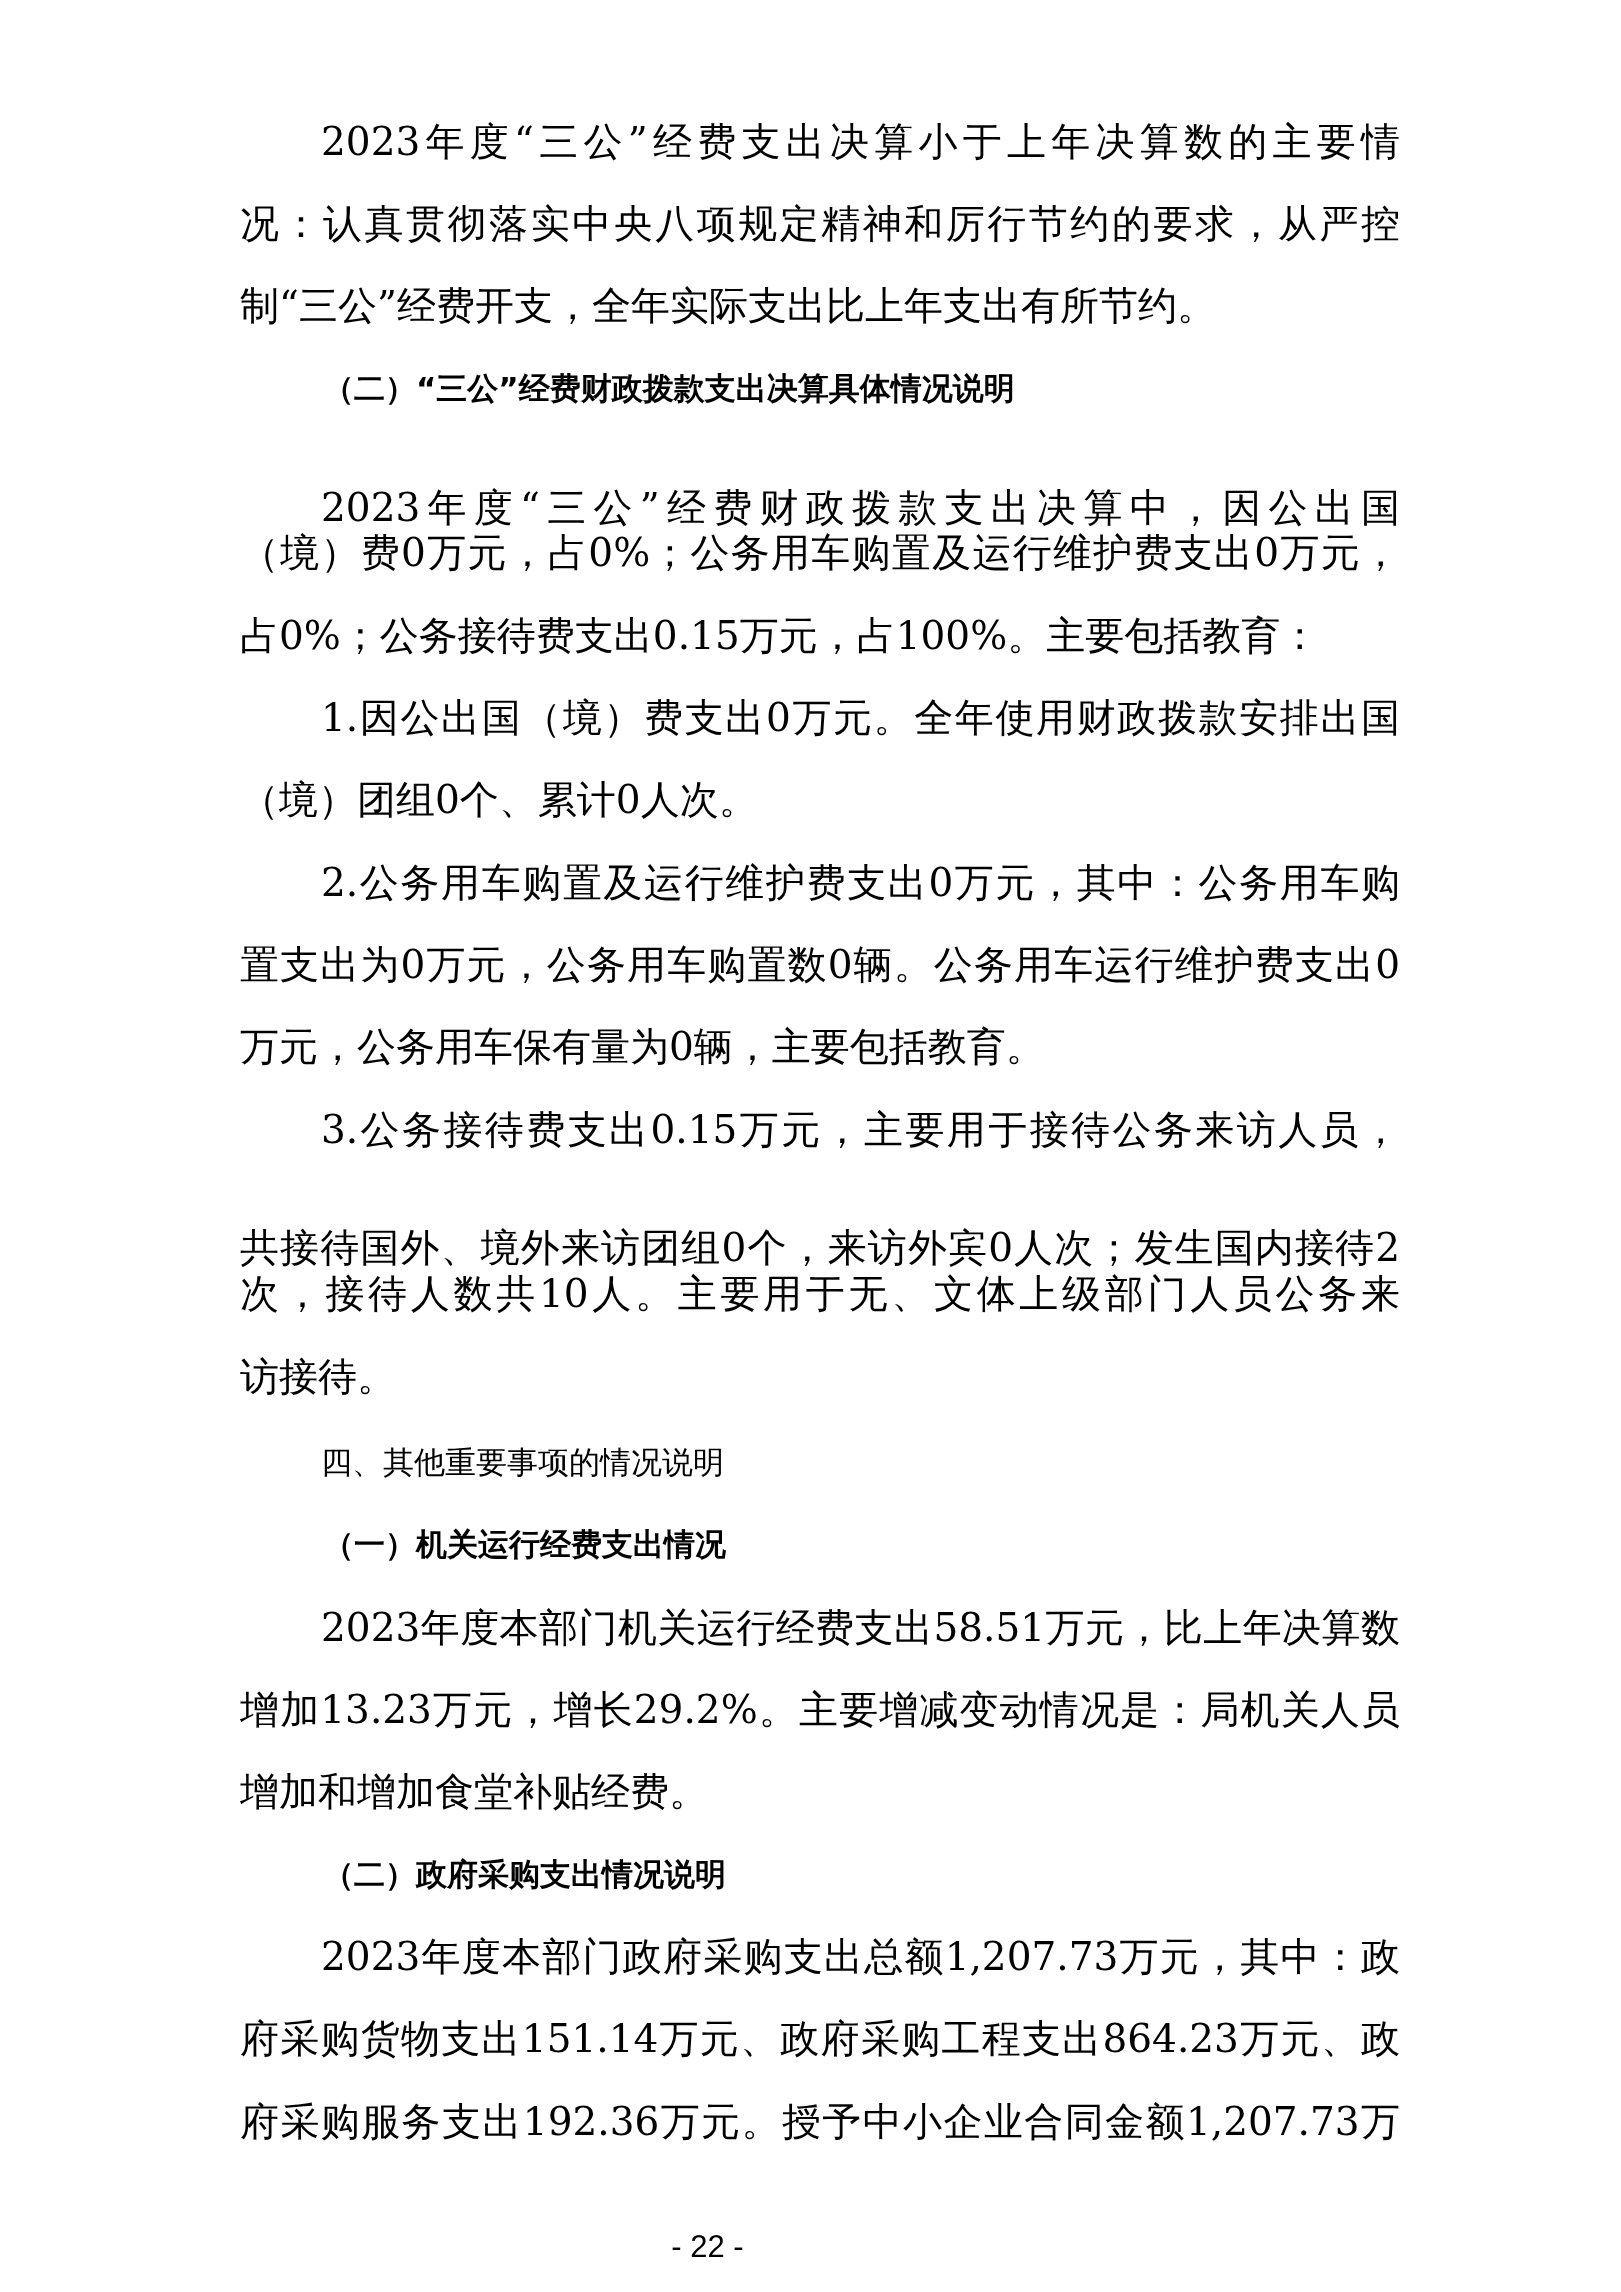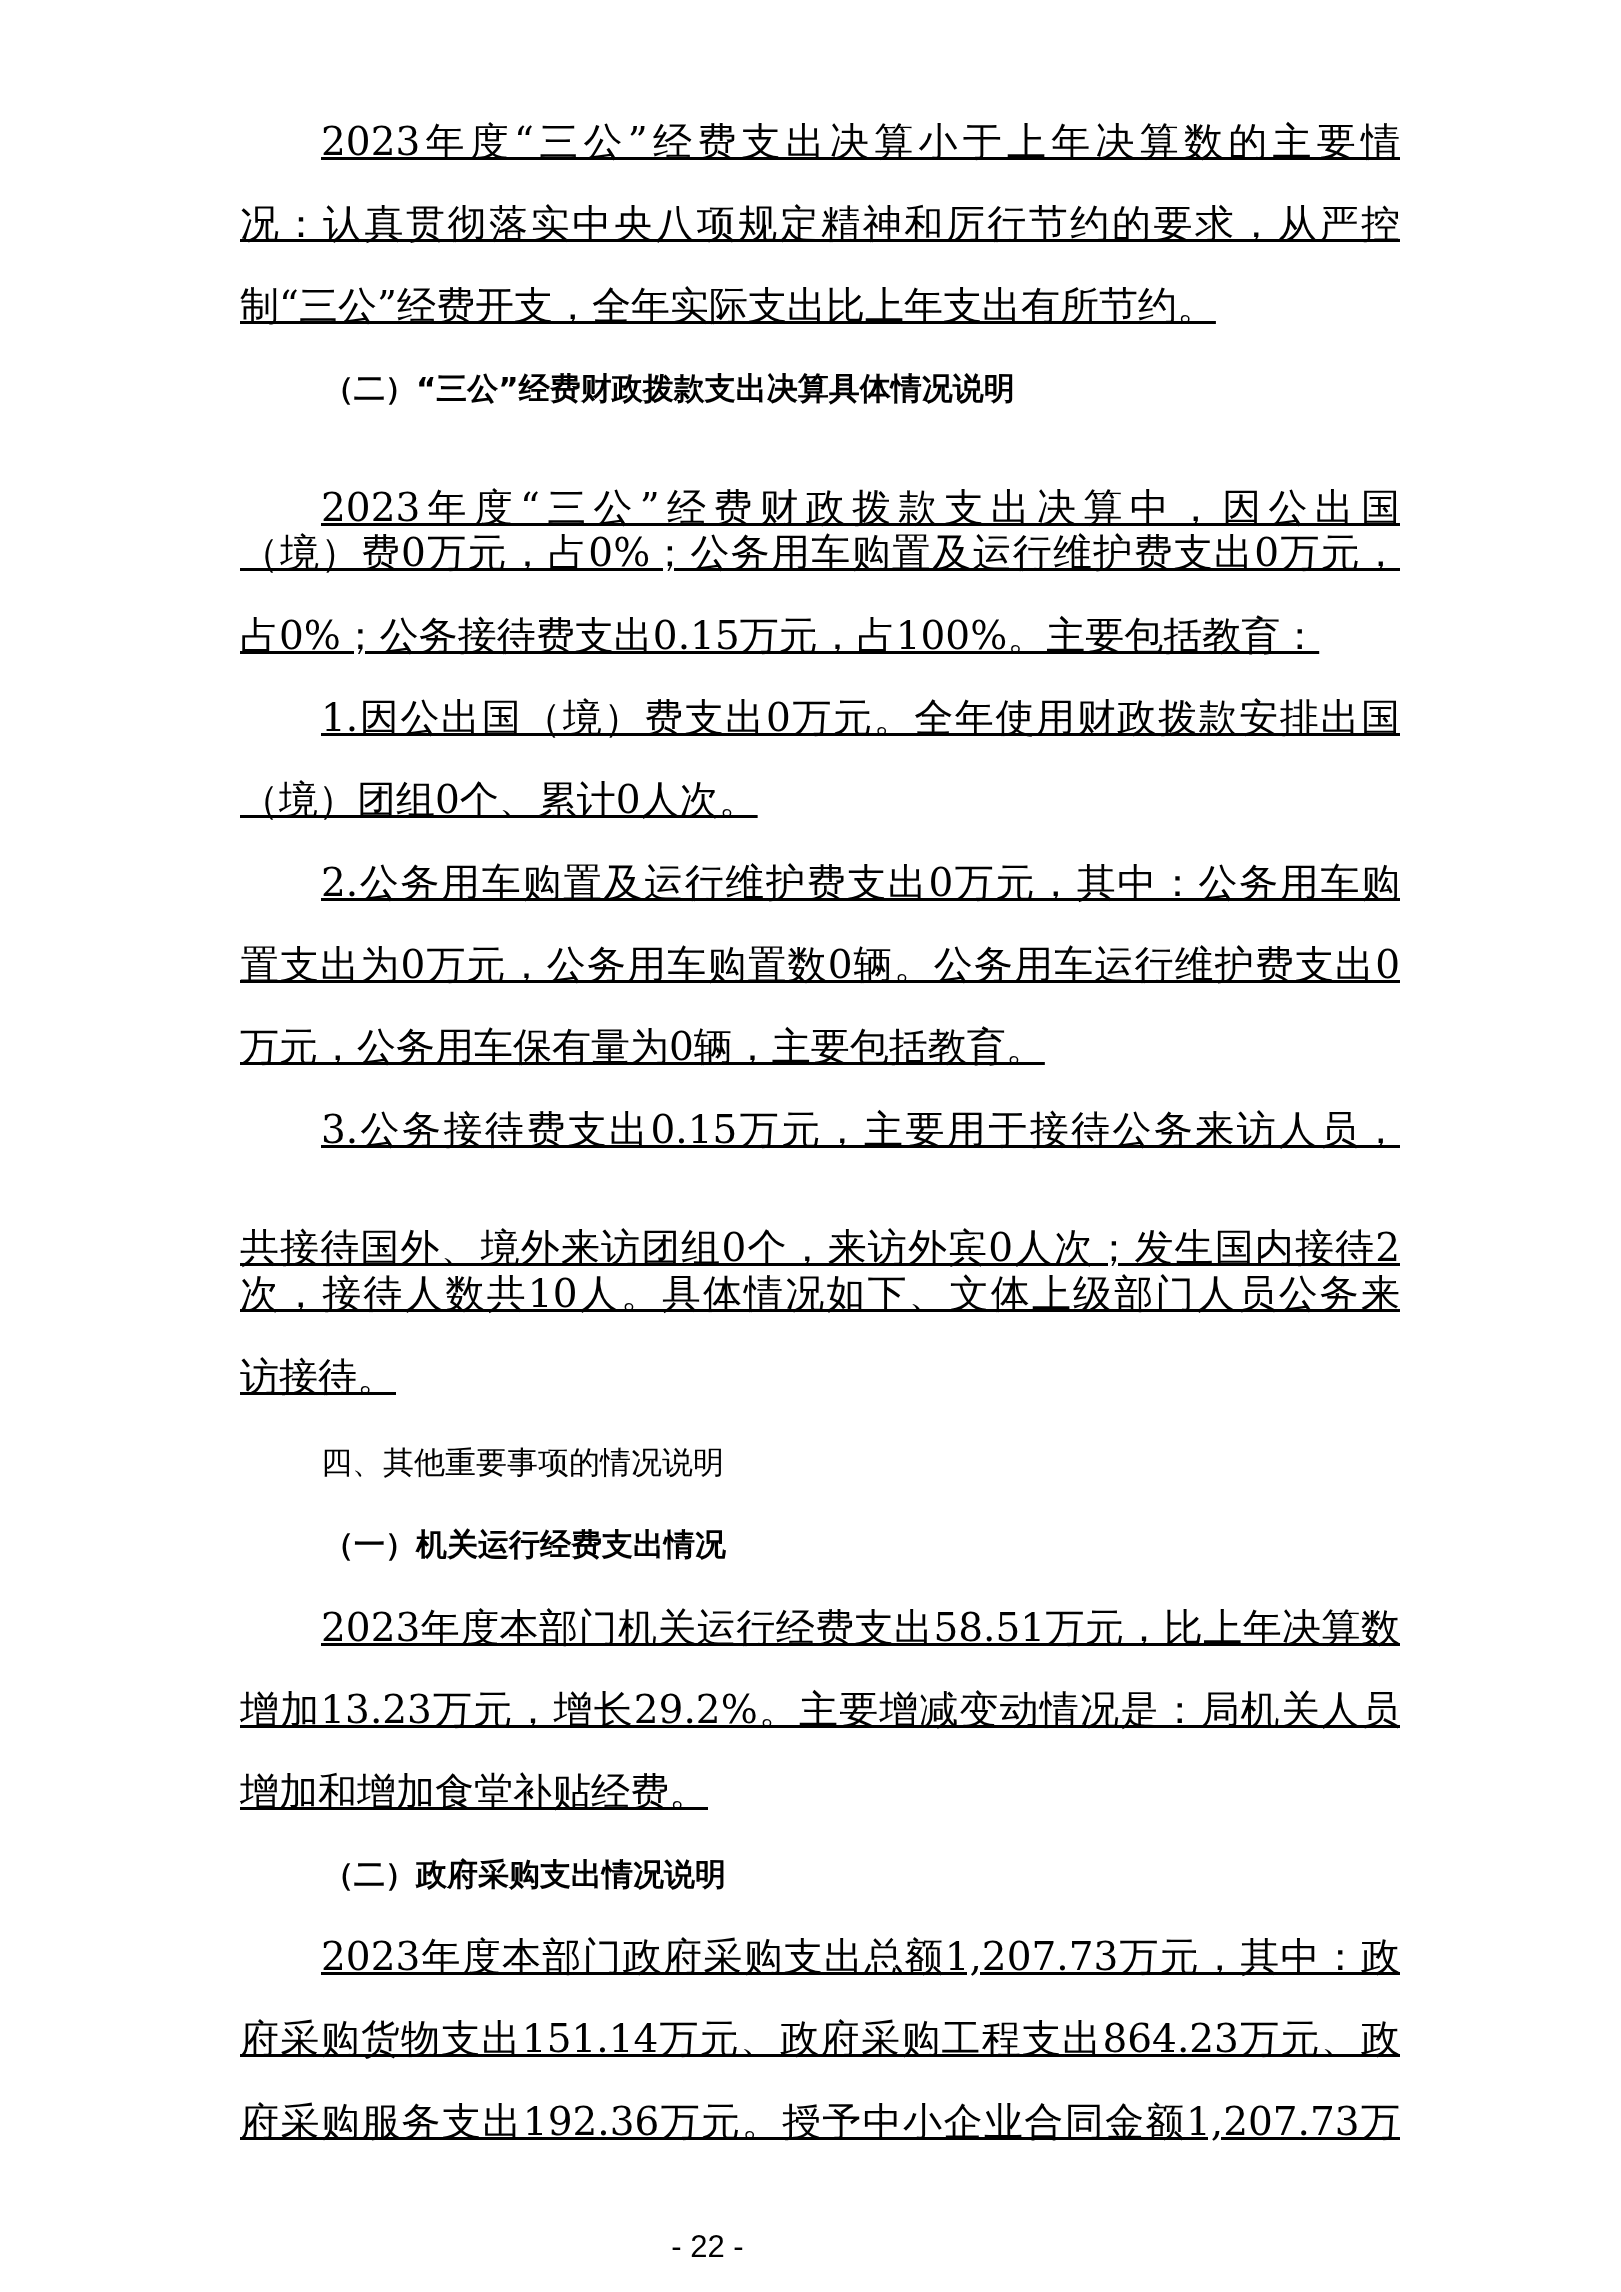--- a/index.html
+++ b/index.html
@@ -1,20 +1,20 @@
 <!DOCTYPE html>
 <html><head>
 <meta charset="utf-8">
 <style>
   html, body { margin: 0; padding: 0; background: #ffffff; }
   body { width: 1621px; height: 2293px; position: relative; overflow: hidden;
          font-family: "DejaVu Serif", "Liberation Serif", serif; color: #000; }
   .page { position: absolute; left: 0; top: 0; width: 1621px; height: 2293px; }
   .line { position: absolute; left: 240px; width: 1160px; font-size: 39px; line-height: 47px;
-          white-space: nowrap; text-align: justify; text-align-last: justify; letter-spacing: 0px; text-decoration: underline; }
+          white-space: nowrap; text-align: justify; text-align-last: justify; letter-spacing: 0px; }
   .line.last { text-align-last: left; }
   .line.indent { left: 321px; width: 1079px; }
   .heading { position: absolute; white-space: nowrap; font-size: 31px; line-height: 47px;
              font-family: "DejaVu Sans", "Liberation Sans", sans-serif; }
   .h2 { left: 321px; font-weight: normal; }
   .h3 { left: 323px; font-weight: bold; }
   .pagenum { position: absolute; top: 2227px; left: 0; width: 1415px; text-align: center;
              font-family: "Liberation Sans", "DejaVu Sans", sans-serif; font-size: 31px; line-height: 39px; }
 </style>
 </head>
@@ -34,21 +34,21 @@
 
   <div class="line indent" style="top:694px;">1.因公出国（境）费支出0万元。全年使用财政拨款安排出国</div>
   <div class="line last" style="top:776px;">（境）团组0个、累计0人次。</div>
 
   <div class="line indent" style="top:859px;">2.公务用车购置及运行维护费支出0万元，其中：公务用车购</div>
   <div class="line" style="top:941px;">置支出为0万元，公务用车购置数0辆。公务用车运行维护费支出0</div>
   <div class="line last" style="top:1023px;">万元，公务用车保有量为0辆，主要包括教育。</div>
 
   <div class="line indent" style="top:1106px;">3.公务接待费支出0.15万元，主要用于接待公务来访人员，</div>
   <div class="line" style="top:1188px;margin-top:36px;">共接待国外、境外来访团组0个，来访外宾0人次；发生国内接待2</div>
-  <div class="line" style="top:1270px;">次，接待人数共10人。具体情况如下、文体上级部门人员公务来</div>
+  <div class="line" style="top:1270px;">次，接待人数共10人。主要用于无、文体上级部门人员公务来</div>
   <div class="line last" style="top:1353px;">访接待。</div>
 
   <div class="heading h2" style="top:1439px;">四、其他重要事项的情况说明</div>
 
   <div class="heading h3" style="top:1521px;">（一）机关运行经费支出情况</div>
 
   <div class="line indent" style="top:1604px;">2023年度本部门机关运行经费支出58.51万元，比上年决算数</div>
   <div class="line" style="top:1686px;">增加13.23万元，增长29.2%。主要增减变动情况是：局机关人员</div>
   <div class="line last" style="top:1768px;">增加和增加食堂补贴经费。</div>
 

